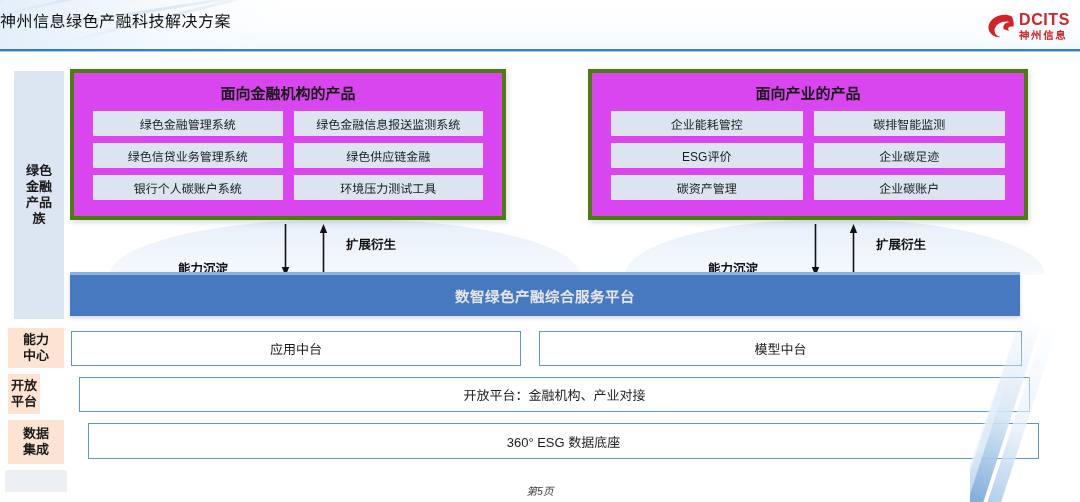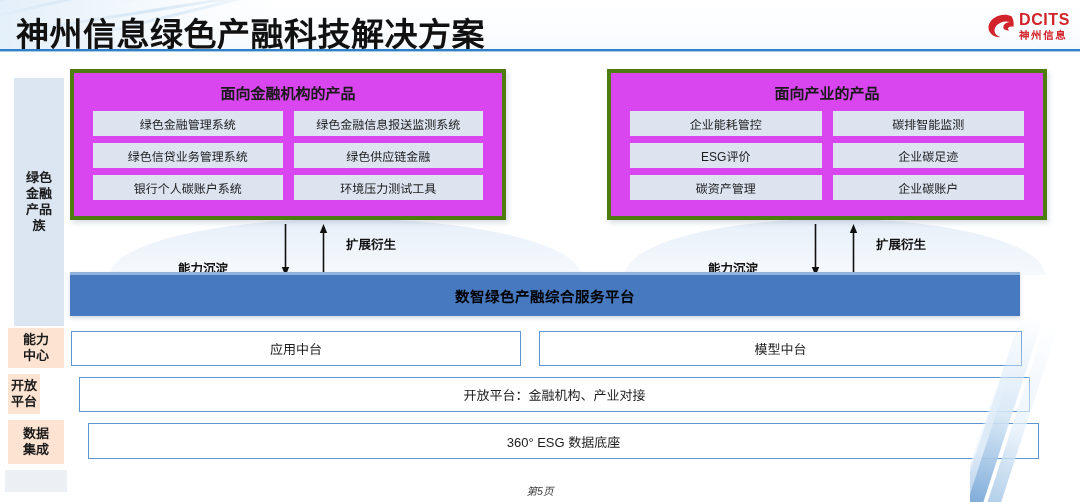--- a/index.html
+++ b/index.html
@@ -18,21 +18,21 @@
   .hdr-streaks{position:absolute;left:0;top:0;width:420px;height:52px;overflow:hidden;pointer-events:none;}
   .hdr-streaks i{position:absolute;display:block;background:linear-gradient(90deg,rgba(173,206,235,0),rgba(150,192,228,.55),rgba(173,206,235,0));
                  height:3px;transform-origin:left center;}
   .s1{left:-30px;top:4px;width:330px;transform:rotate(-11deg);}
   .s2{left:-10px;top:16px;width:300px;transform:rotate(-13deg);opacity:.75;}
   .s3{left:20px;top:30px;width:270px;transform:rotate(-9deg);opacity:.6;}
   .s4{left:60px;top:42px;width:240px;transform:rotate(-14deg);opacity:.5;}
   .s5{left:120px;top:2px;width:200px;transform:rotate(-16deg);opacity:.45;}
   .hdr-wash{position:absolute;left:0;top:0;width:330px;height:52px;
             background:linear-gradient(115deg,rgba(222,236,248,.85) 0%,rgba(240,247,252,.35) 55%,rgba(255,255,255,0) 80%);}
-  .title{position:absolute;left:16px;top:8px;font-size:33px;font-weight:bold;color:#111111;letter-spacing:.5px;
+  .title{position:absolute;left:0;top:8px;font-size:16px;font-weight:normal;color:#111111;letter-spacing:.5px;
          white-space:nowrap;}
   .hdr-rule{position:absolute;left:0;top:49px;width:1080px;height:2px;background:#2f7fc9;}
   .hdr-rule2{position:absolute;left:0;top:51px;width:1080px;height:1px;background:#a9cbe8;}
 
   
   .logo{position:absolute;right:10px;top:8px;height:36px;display:flex;align-items:center;gap:5px;}
   .logo-mark{width:26px;height:24px;flex:0 0 auto;}
   .logo-text{display:flex;flex-direction:column;justify-content:center;line-height:1;}
   .logo-en{font-size:16px;font-weight:bold;color:#d2232a;letter-spacing:.6px;}
   .logo-cn{font-size:10.5px;font-weight:bold;color:#d2232a;letter-spacing:1.6px;margin-top:2px;}
@@ -46,56 +46,56 @@
         background:linear-gradient(180deg,rgba(255,255,255,0) 0%,rgba(231,241,250,.8) 50%,rgba(140,183,222,.85) 100%);}
   .cs-c{left:40px;top:30px;width:9px;height:200px;transform:rotate(18deg);
         background:linear-gradient(180deg,rgba(255,255,255,0) 10%,rgba(238,245,252,.75) 55%,rgba(176,206,234,.75) 100%);}
   .corner-grey{position:absolute;left:5px;bottom:10px;width:62px;height:22px;background:#eceff3;}
 
   
   .side{position:absolute;display:flex;align-items:center;justify-content:center;text-align:center;
         font-size:13px;font-weight:bold;color:#1a1a1a;line-height:1.22;}
   .side-blue{background:#dbe6f2;}
   .side-peach{background:#fce3d2;}
-  .side-1{left:14px;top:78px;width:50px;height:248px;}
+  .side-1{left:14px;top:71px;width:50px;height:248px;}
   .side-2{left:8px;top:328px;width:56px;height:40px;}
   .side-3{left:8px;top:374px;width:32px;height:40px;}
   .side-4{left:8px;top:420px;width:56px;height:44px;}
 
   
   .hill{position:absolute;border-radius:50% 50% 0 0 / 100% 100% 0 0;
         background:linear-gradient(180deg,rgba(229,238,249,.95) 0%,rgba(238,244,251,.85) 60%,rgba(244,248,252,.8) 100%);}
   .hill-l{left:110px;top:219px;width:470px;height:56px;}
   .hill-r{left:625px;top:219px;width:420px;height:56px;}
 
   
   .panel{position:absolute;background:#d946ef;border:4px solid #4d7c0f;
          box-shadow:2px 3px 5px rgba(60,80,110,.18);}
   .panel-l{left:70px;top:69px;width:428px;height:143px;}
-  .panel-r{left:607px;top:69px;width:432px;height:143px;}
+  .panel-r{left:588px;top:69px;width:432px;height:143px;}
   .panel-title{text-align:center;font-size:15px;font-weight:bold;color:#1a1a1a;margin-top:9px;}
   .panel-grid{display:grid;grid-template-columns:1fr 1fr;gap:7px 11px;padding:8px 19px 0 19px;}
   .prod{background:#dde4f0;height:25px;display:flex;align-items:center;justify-content:center;
         font-size:12px;color:#1c1c1c;white-space:nowrap;}
 
   
   .flowgrp{position:absolute;height:56px;}
   .flow-l{left:150px;top:222px;width:310px;}
   .flow-r{left:680px;top:222px;width:310px;}
   .flow-lbl{position:absolute;font-size:12.5px;font-weight:bold;color:#111;white-space:nowrap;top:12px;}
   .lbl-down{left:28px;margin-top:24px;}
   .lbl-up{left:196px;}
   .arrow{position:absolute;top:2px;width:11px;height:52px;}
   .arr-down{left:130px;}
   .arr-up{left:168px;}
 
   
   .platform{position:absolute;left:70px;top:272px;width:950px;height:41px;background:#4679c0;
             border-top:3px solid #8fb2dd;display:flex;align-items:center;justify-content:center;
-            font-size:14.5px;font-weight:bold;color:#000000;letter-spacing:.5px;
+            font-size:14.5px;font-weight:bold;color:#e5e5e5;letter-spacing:.5px;
             box-shadow:0 2px 4px rgba(50,75,120,.22);}
 
   
   .obox{position:absolute;background:#ffffff;border:1.5px solid #5e96d1;
         display:flex;align-items:center;justify-content:center;font-size:13px;color:#1c1c1c;}
   .mid-l{left:71px;top:331px;width:448px;height:33px;}
   .mid-r{left:539px;top:331px;width:481px;height:33px;}
   .row-open{left:79px;top:377px;width:949px;height:33px;}
   .row-data{left:71px;top:423px;width:949px;height:34px;margin-left:17px;}
 

